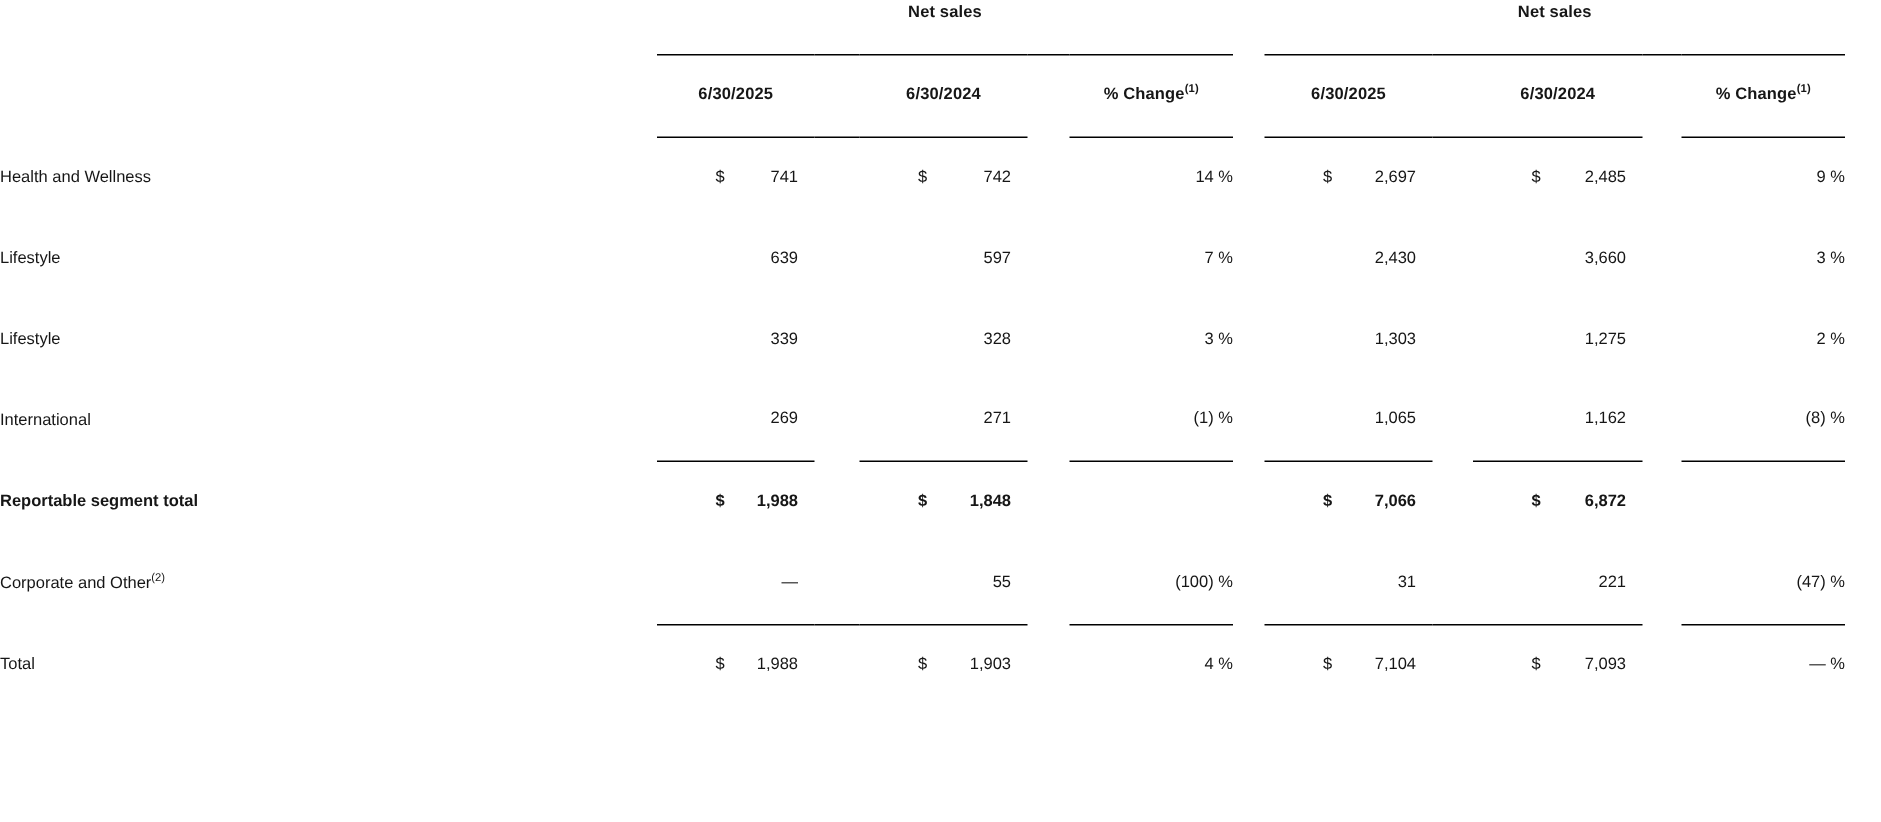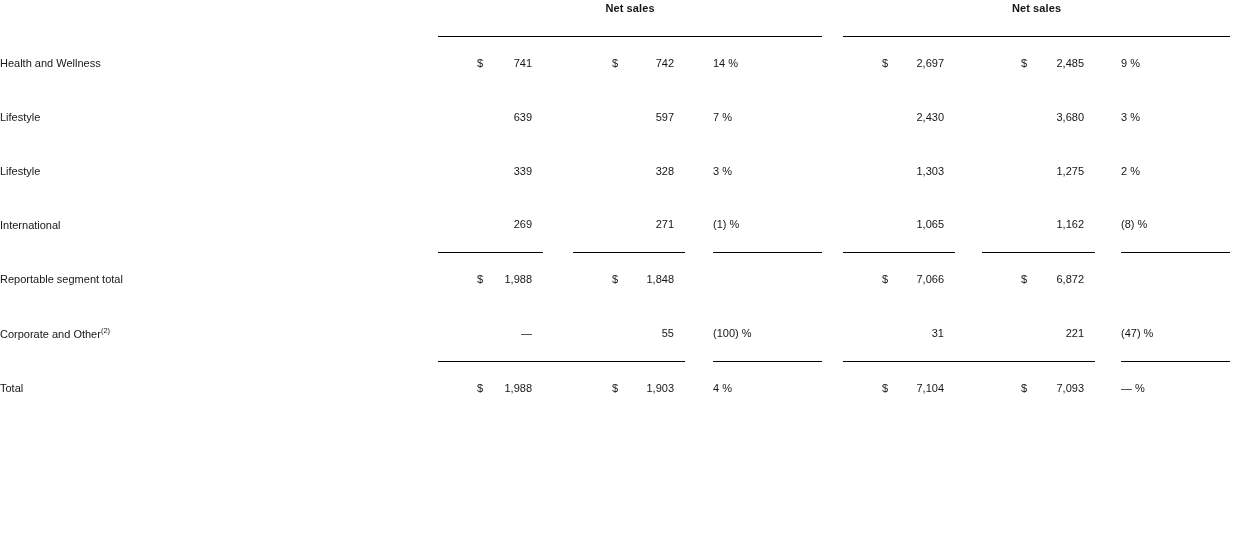--- a/index.html
+++ b/index.html
@@ -27,21 +27,21 @@
     line-height: 13px;
     vertical-align: middle;
     overflow: hidden;
     white-space: nowrap;
   }
   
   tr.h1 { height: 36px; }
   tr.h2 { height: 55px; }
   tr.h3 { height: 55px; }
   tr.dr { height: 54px; }
-  tr.dr8 { height: 55px; }
+  tr.dr8 { height: 55px; font-weight: bold; }
   tr.h1 td { vertical-align: top; padding-top: 2px; text-align: center; }
   
   .rb { border-bottom: 1px solid #000; }
   
   td.lbl { padding-left: 42px; text-align: left; margin-left: 20px; }
   
   td.ghead, td.chead {
     text-align: center;
     font-weight: bold;
     color: #000;
@@ -50,20 +50,21 @@
   
   td.val .money {
     display: flex;
     justify-content: space-between;
     align-items: baseline;
     padding-left: 39px;
     padding-right: 11px;
   }
   
   td.pct {
+    text-align: right;
     padding-right: 8px;
   }
   sup {
     font-size: 7.5px;
     line-height: 0;
     vertical-align: super;
   }
 </style>
 </head>
 <body>
@@ -89,20 +90,35 @@
     <tbody>
         <tr class="h1">
       <td class="lbl"></td>
       <td colspan="5" class="ghead rb">Net sales</td>
       <td></td>
       <td colspan="5" class="ghead rb">Net sales</td>
       <td></td>
     </tr>
 
 
+    <tr class="h3">
+      <td class="lbl"></td>
+      <td class="chead rb">6/30/2025</td>
+      <td class="rb"></td>
+      <td class="chead rb">6/30/2024</td>
+      <td></td>
+      <td class="chead rb"><span>% Change</span><sup>(1)</sup></td>
+      <td></td>
+      <td class="chead rb">6/30/2025</td>
+      <td class="rb"></td>
+      <td class="chead rb">6/30/2024</td>
+      <td></td>
+      <td class="chead rb"><span>% Change</span><sup>(1)</sup></td>
+      <td></td>
+    </tr>
 
     <tr class="dr">
       <td class="lbl"><span>Health and Wellness</span><sup></sup></td>
       <td class="val">
             <div class="money">
               <span>$</span>
               <span>741</span>
             </div>
           </td>
       <td></td>
@@ -154,21 +170,21 @@
       <td class="val">
             <div class="money">
               <span></span>
               <span>2,430</span>
             </div>
           </td>
       <td></td>
       <td class="val">
             <div class="money">
               <span></span>
-              <span>3,680</span>
+              <span>3,660</span>
             </div>
           </td>
       <td></td>
       <td class="pct">3 %</td>
       <td></td>
     </tr>
 
     <tr class="dr">
       <td class="lbl"><span>Lifestyle</span><sup></sup></td>
       <td class="val">

